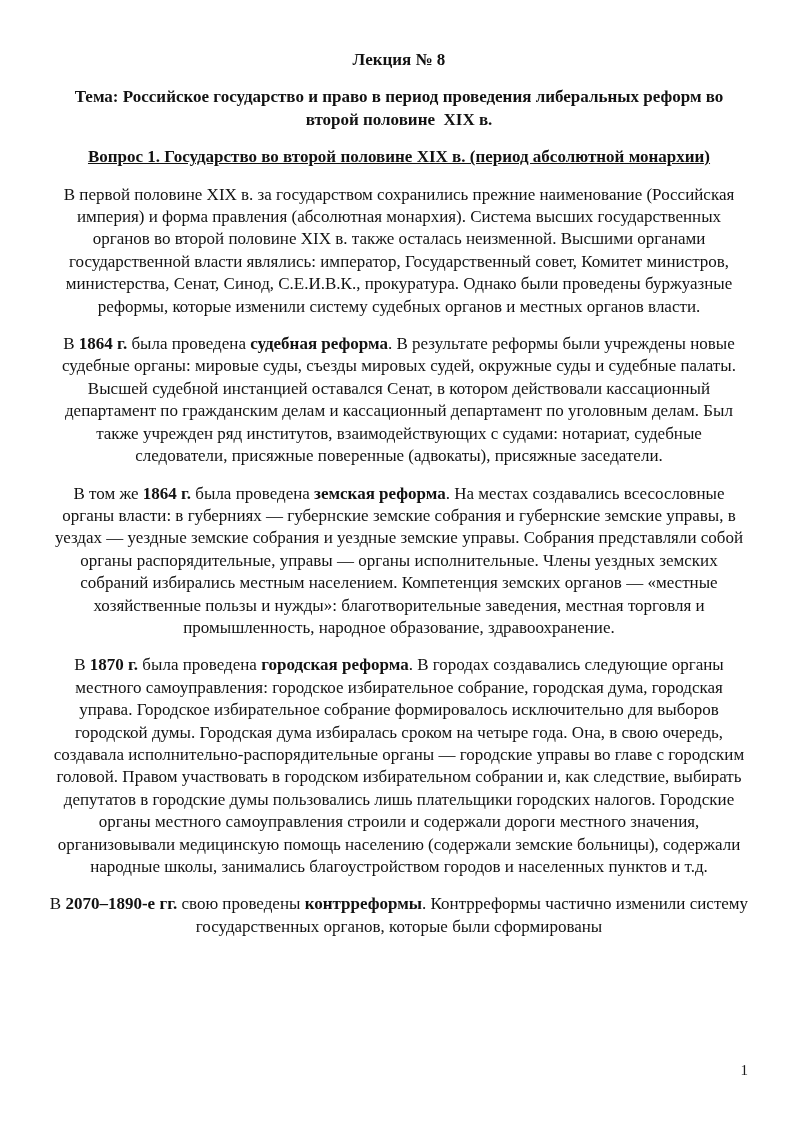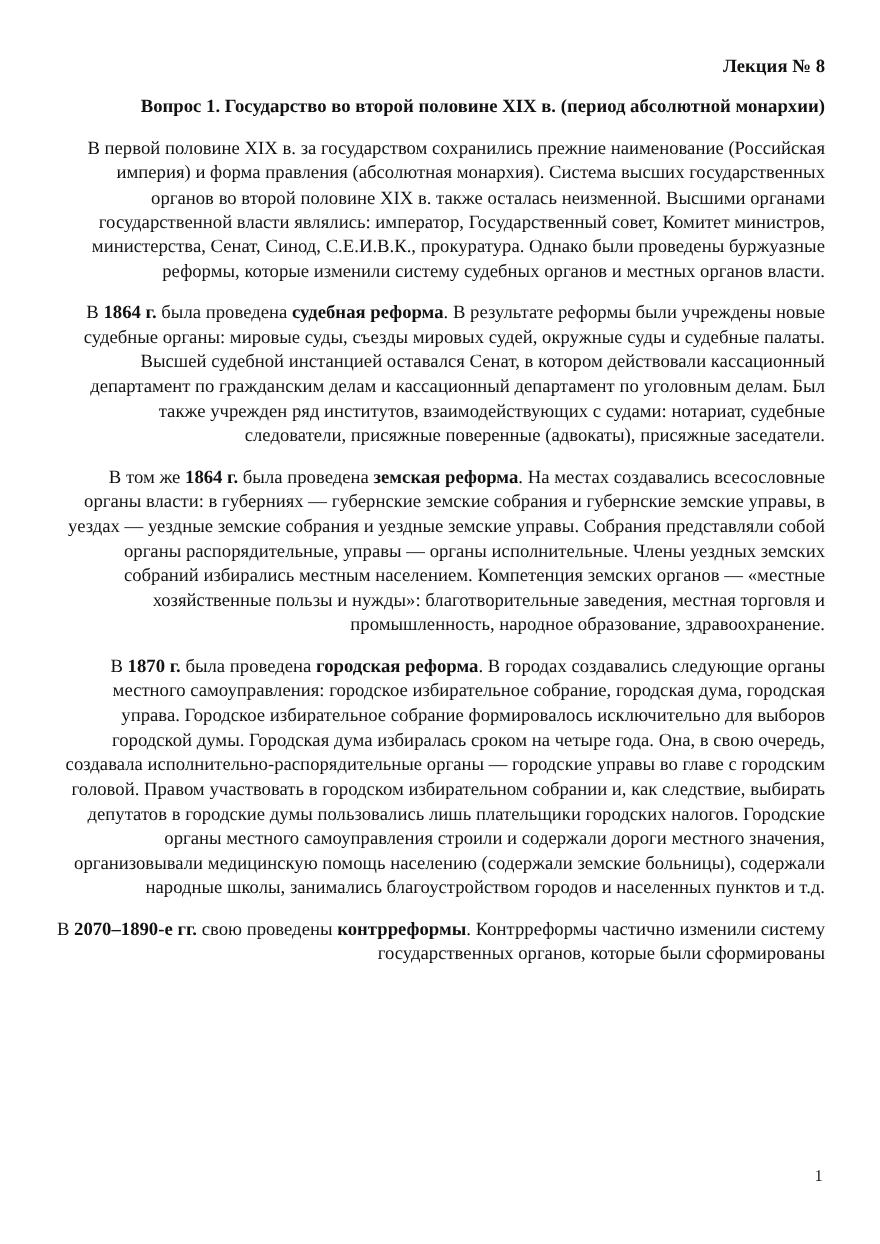--- a/index.html
+++ b/index.html
@@ -20,39 +20,40 @@
     width: 800px;
     height: 1131px;
     padding: 49px 50px 0 48px;
     background: #ffffff;
   }
   .para {
     margin: 0 0 15px 0;
     font-size: 17px;
     line-height: 22.4px;
     white-space: pre-wrap;
-    text-align: right;
+    text-align: center;
   }
   .para b { font-weight: bold; }
-  .para .u { }
+  .para .u { text-decoration: underline; }
   .page-number {
     position: absolute;
     top: 1060px;
     right: 52px;
     font-size: 15px;
     line-height: 20px;
     color: #1a1a1a;
   }
 </style>
 </head>
 <body>
 
 <div class="page">
   <div>
       <p class="para"><b>Лекция № 8</b></p>
+      <p class="para"><b>Тема: Российское государство и право в период проведения либеральных реформ во второй половине  XIX в.</b></p>
       <p class="para"><b class="u">Вопрос 1. Государство во второй половине XIX в. (период абсолютной монархии)</b></p>
       <p class="para"><span>В первой половине XIX в. за государством сохранились прежние наименование (Российская империя) и форма правления (абсолютная монархия). Система высших государственных органов во второй половине XIX в. также осталась неизменной. Высшими органами государственной власти являлись: император, Государственный совет, Комитет министров, министерства, Сенат, Синод, С.Е.И.В.К., прокуратура. Однако были проведены буржуазные реформы, которые изменили систему судебных органов и местных органов власти.</span></p>
       <p class="para"><span>В </span><b>1864 г.</b><span> была проведена </span><b>судебная реформа</b><span>. В результате реформы были учреждены новые судебные органы: мировые суды, съезды мировых судей, окружные суды и судебные палаты. Высшей судебной инстанцией оставался Сенат, в котором действовали кассационный департамент по гражданским делам и кассационный департамент по уголовным делам. Был также учрежден ряд институтов, взаимодействующих с судами: нотариат, судебные следователи, присяжные поверенные (адвокаты), присяжные заседатели.</span></p>
       <p class="para"><span>В том же </span><b>1864 г.</b><span> была проведена </span><b>земская реформа</b><span>. На местах создавались всесословные органы власти: в губерниях — губернские земские собрания и губернские земские управы, в уездах — уездные земские собрания и уездные земские управы. Собрания представляли собой органы распорядительные, управы — органы исполнительные. Члены уездных земских собраний избирались местным населением. Компетенция земских органов — «местные хозяйственные пользы и нужды»: благотворительные заведения, местная торговля и промышленность, народное образование, здравоохранение.</span></p>
       <p class="para"><span>В </span><b>1870 г.</b><span> была проведена </span><b>городская реформа</b><span>. В городах создавались следующие органы местного самоуправления: городское избирательное собрание, городская дума, городская управа. Городское избирательное собрание формировалось исключительно для выборов городской думы. Городская дума избиралась сроком на четыре года. Она, в свою очередь, создавала исполнительно-распорядительные органы — городские управы во главе с городским головой. Правом участвовать в городском избирательном собрании и, как следствие, выбирать депутатов в городские думы пользовались лишь плательщики городских налогов. Городские органы местного самоуправления строили и содержали дороги местного значения, организовывали медицинскую помощь населению (содержали земские больницы), содержали народные школы, занимались благоустройством городов и населенных пунктов и т.д.</span></p>
       <p class="para"><span>В </span><b>2070–1890-е гг.</b><span> свою проведены </span><b>контрреформы</b><span>. Контрреформы частично изменили систему государственных органов, которые были сформированы</span></p>
     </div>
 </div>
 
 <div class="page-number">1</div>

